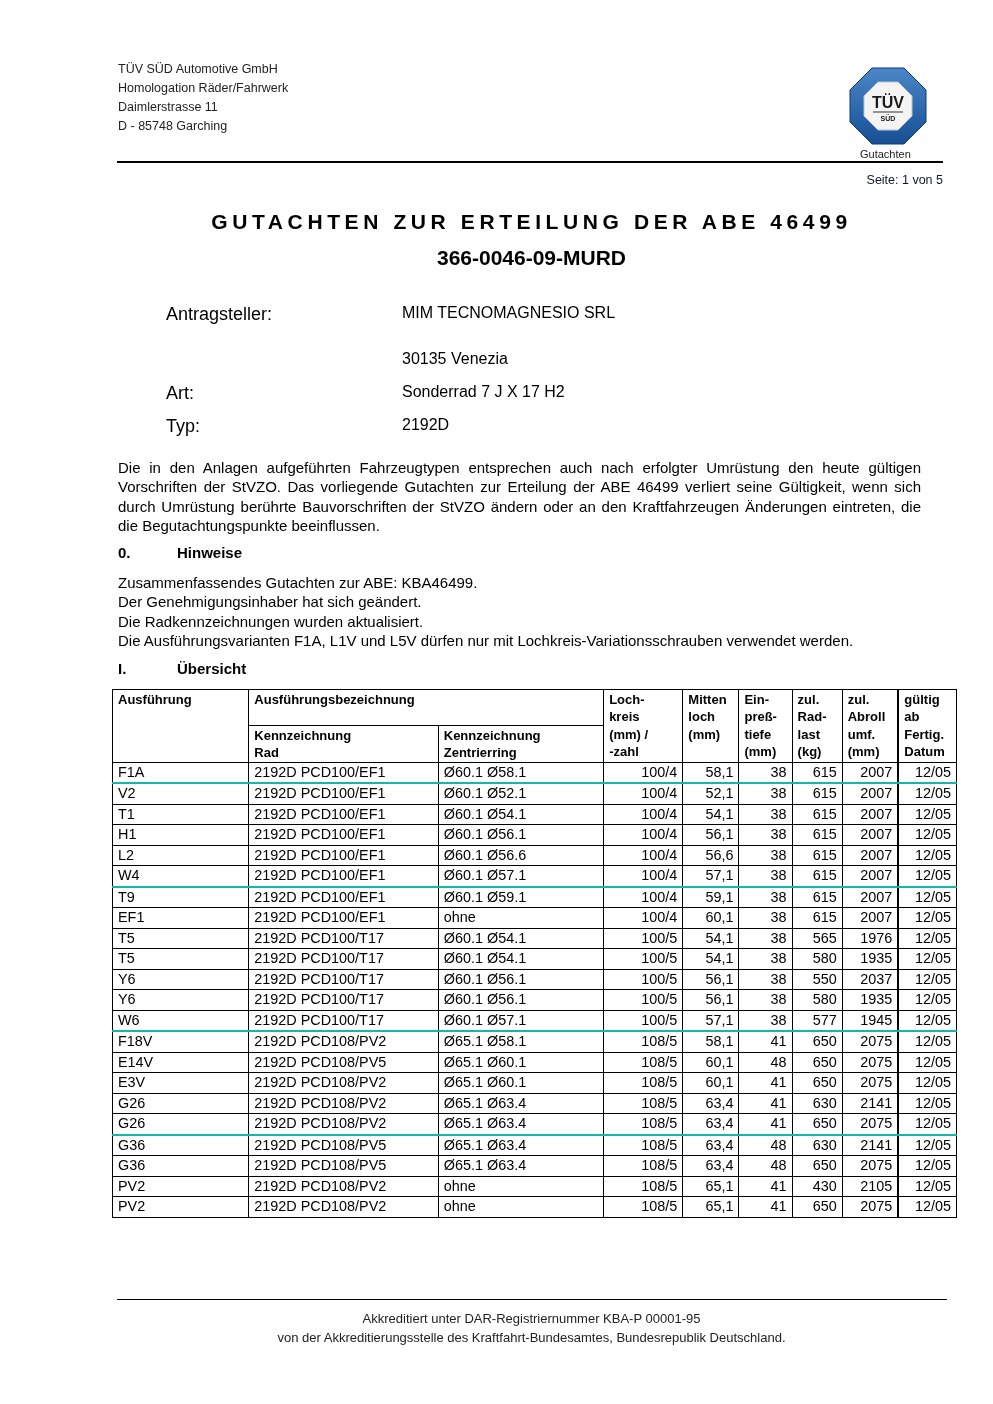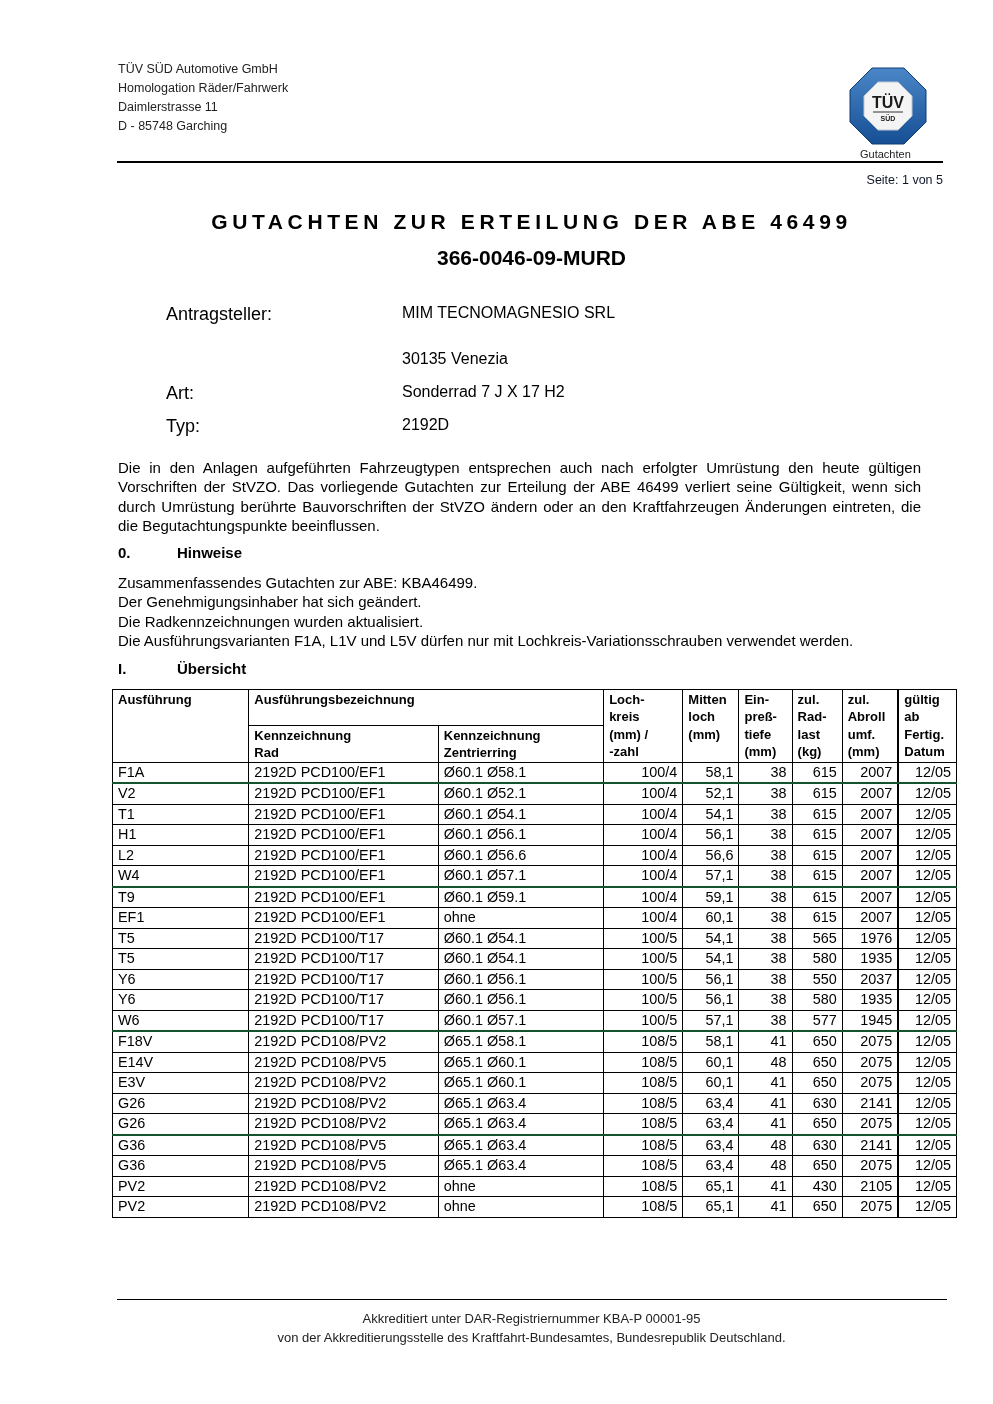--- a/index.html
+++ b/index.html
@@ -24,21 +24,21 @@
   .section { position: absolute; left: 118px; font-size: 15px; font-weight: bold; }
   .section .num { display: inline-block; width: 59px; }
   .notes { position: absolute; left: 118px; top: 573px; font-size: 15px; line-height: 19.3px; }
   .notes div { white-space: nowrap; }
 
   table.overview { position: absolute; left: 112px; top: 689px; width: 845px; border-collapse: collapse; font-size: 14.4px; }
   table.overview th, table.overview td { border: 1px solid #000; padding: 0 5px; }
   table.overview th { font-weight: bold; text-align: left; vertical-align: top; font-size: 13px; line-height: 17.3px; padding-top: 1px; }
   table.overview td { height: 19.5px; line-height: 19px; white-space: nowrap; }
   table.overview td.num { text-align: right; }
-  table.overview tr.thick td { border-bottom: 2px solid #14532d; }
+  table.overview tr.thick td { border-bottom: 2px solid #14b8a6; }
   table.overview .lastcol { border-left: 2px solid #000; }
   table.overview { border: 1.5px solid #000; }
 
   .footer-rule { position: absolute; left: 117px; top: 1299px; width: 830px; height: 1px; background: #000; }
   .footer { position: absolute; left: 0; width: 1063px; top: 1309px; text-align: center; font-size: 13px; line-height: 19px; color: #222; }
 </style>
 </head>
 <body>
 
 <div class="page">

